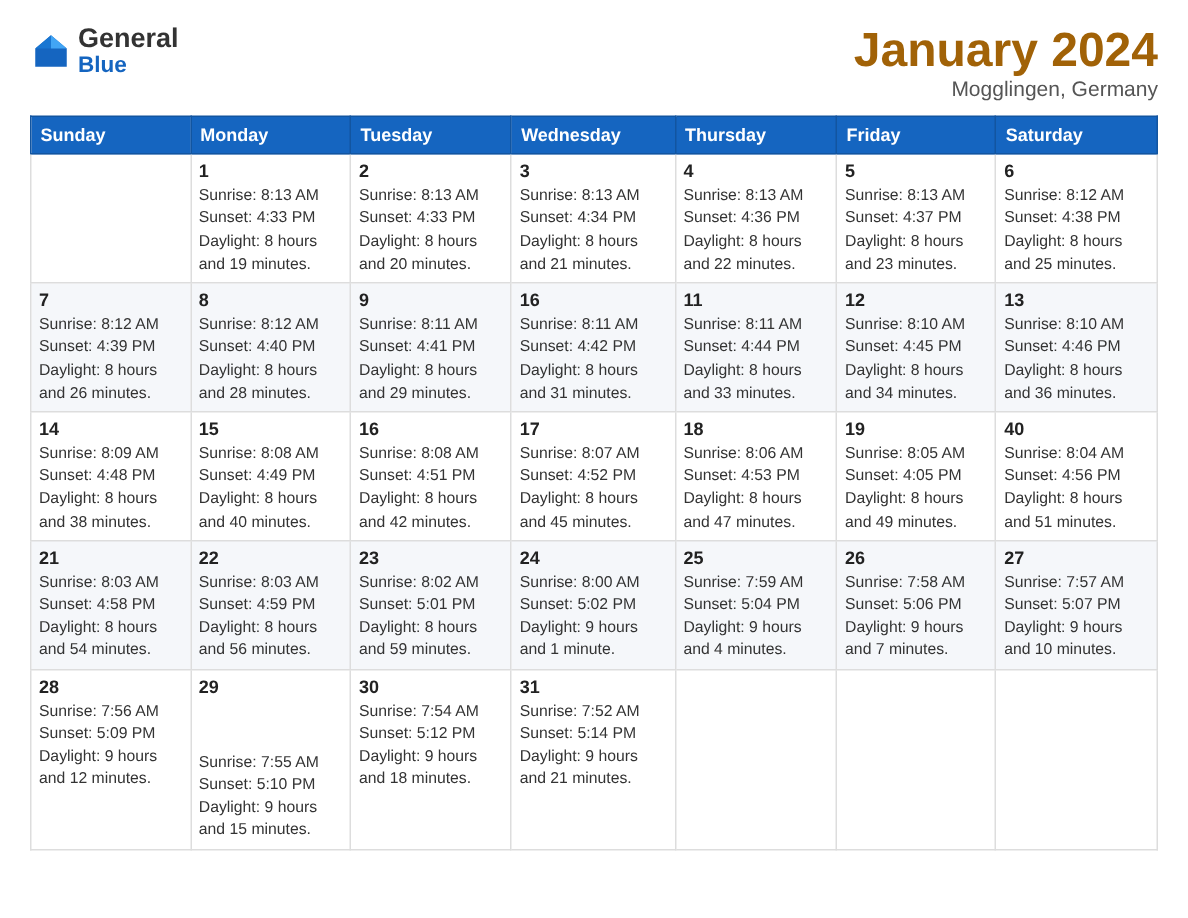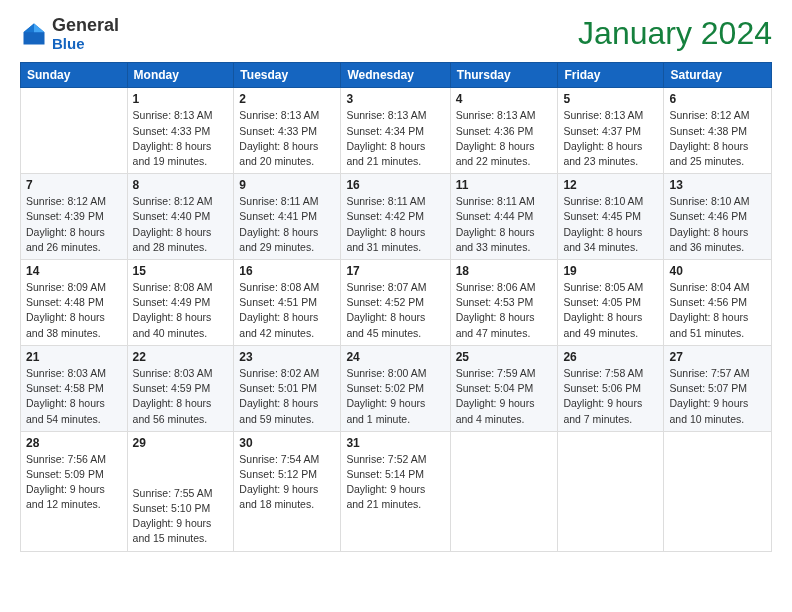--- a/index.html
+++ b/index.html
@@ -44,22 +44,22 @@
     }
     .logo-icon {
       width: 28px;
       height: 28px;
     }
     .title-block {
       text-align: right;
     }
     .month-title {
       font-size: 32px;
-      font-weight: 400;
-      color: #15803d;
+      font-weight: 700;
+      color: #a16207;
       line-height: 1.1;
     }
     .subtitle {
       font-size: 14px;
       color: #555;
     }
     .calendar {
       width: 100%;
       border-collapse: collapse;
       font-size: 11px;
@@ -111,20 +111,21 @@
         <polygon points="16,4 28,14 16,14" fill="#42a5f5"></polygon>
         <polygon points="4,14 16,4 16,14" fill="#1976d2"></polygon>
       </svg>
       <div class="logo-text">
         <span class="logo-general">General</span>
         <span class="logo-blue">Blue</span>
       </div>
     </div>
     <div class="title-block">
       <div class="month-title">January 2024</div>
+      <div class="subtitle">Mogglingen, Germany</div>
     </div>
   </div>
 
   <table class="calendar">
     <thead>
       <tr>
 
       <th>Sunday</th>
           <th>Monday</th>
           <th>Tuesday</th>

